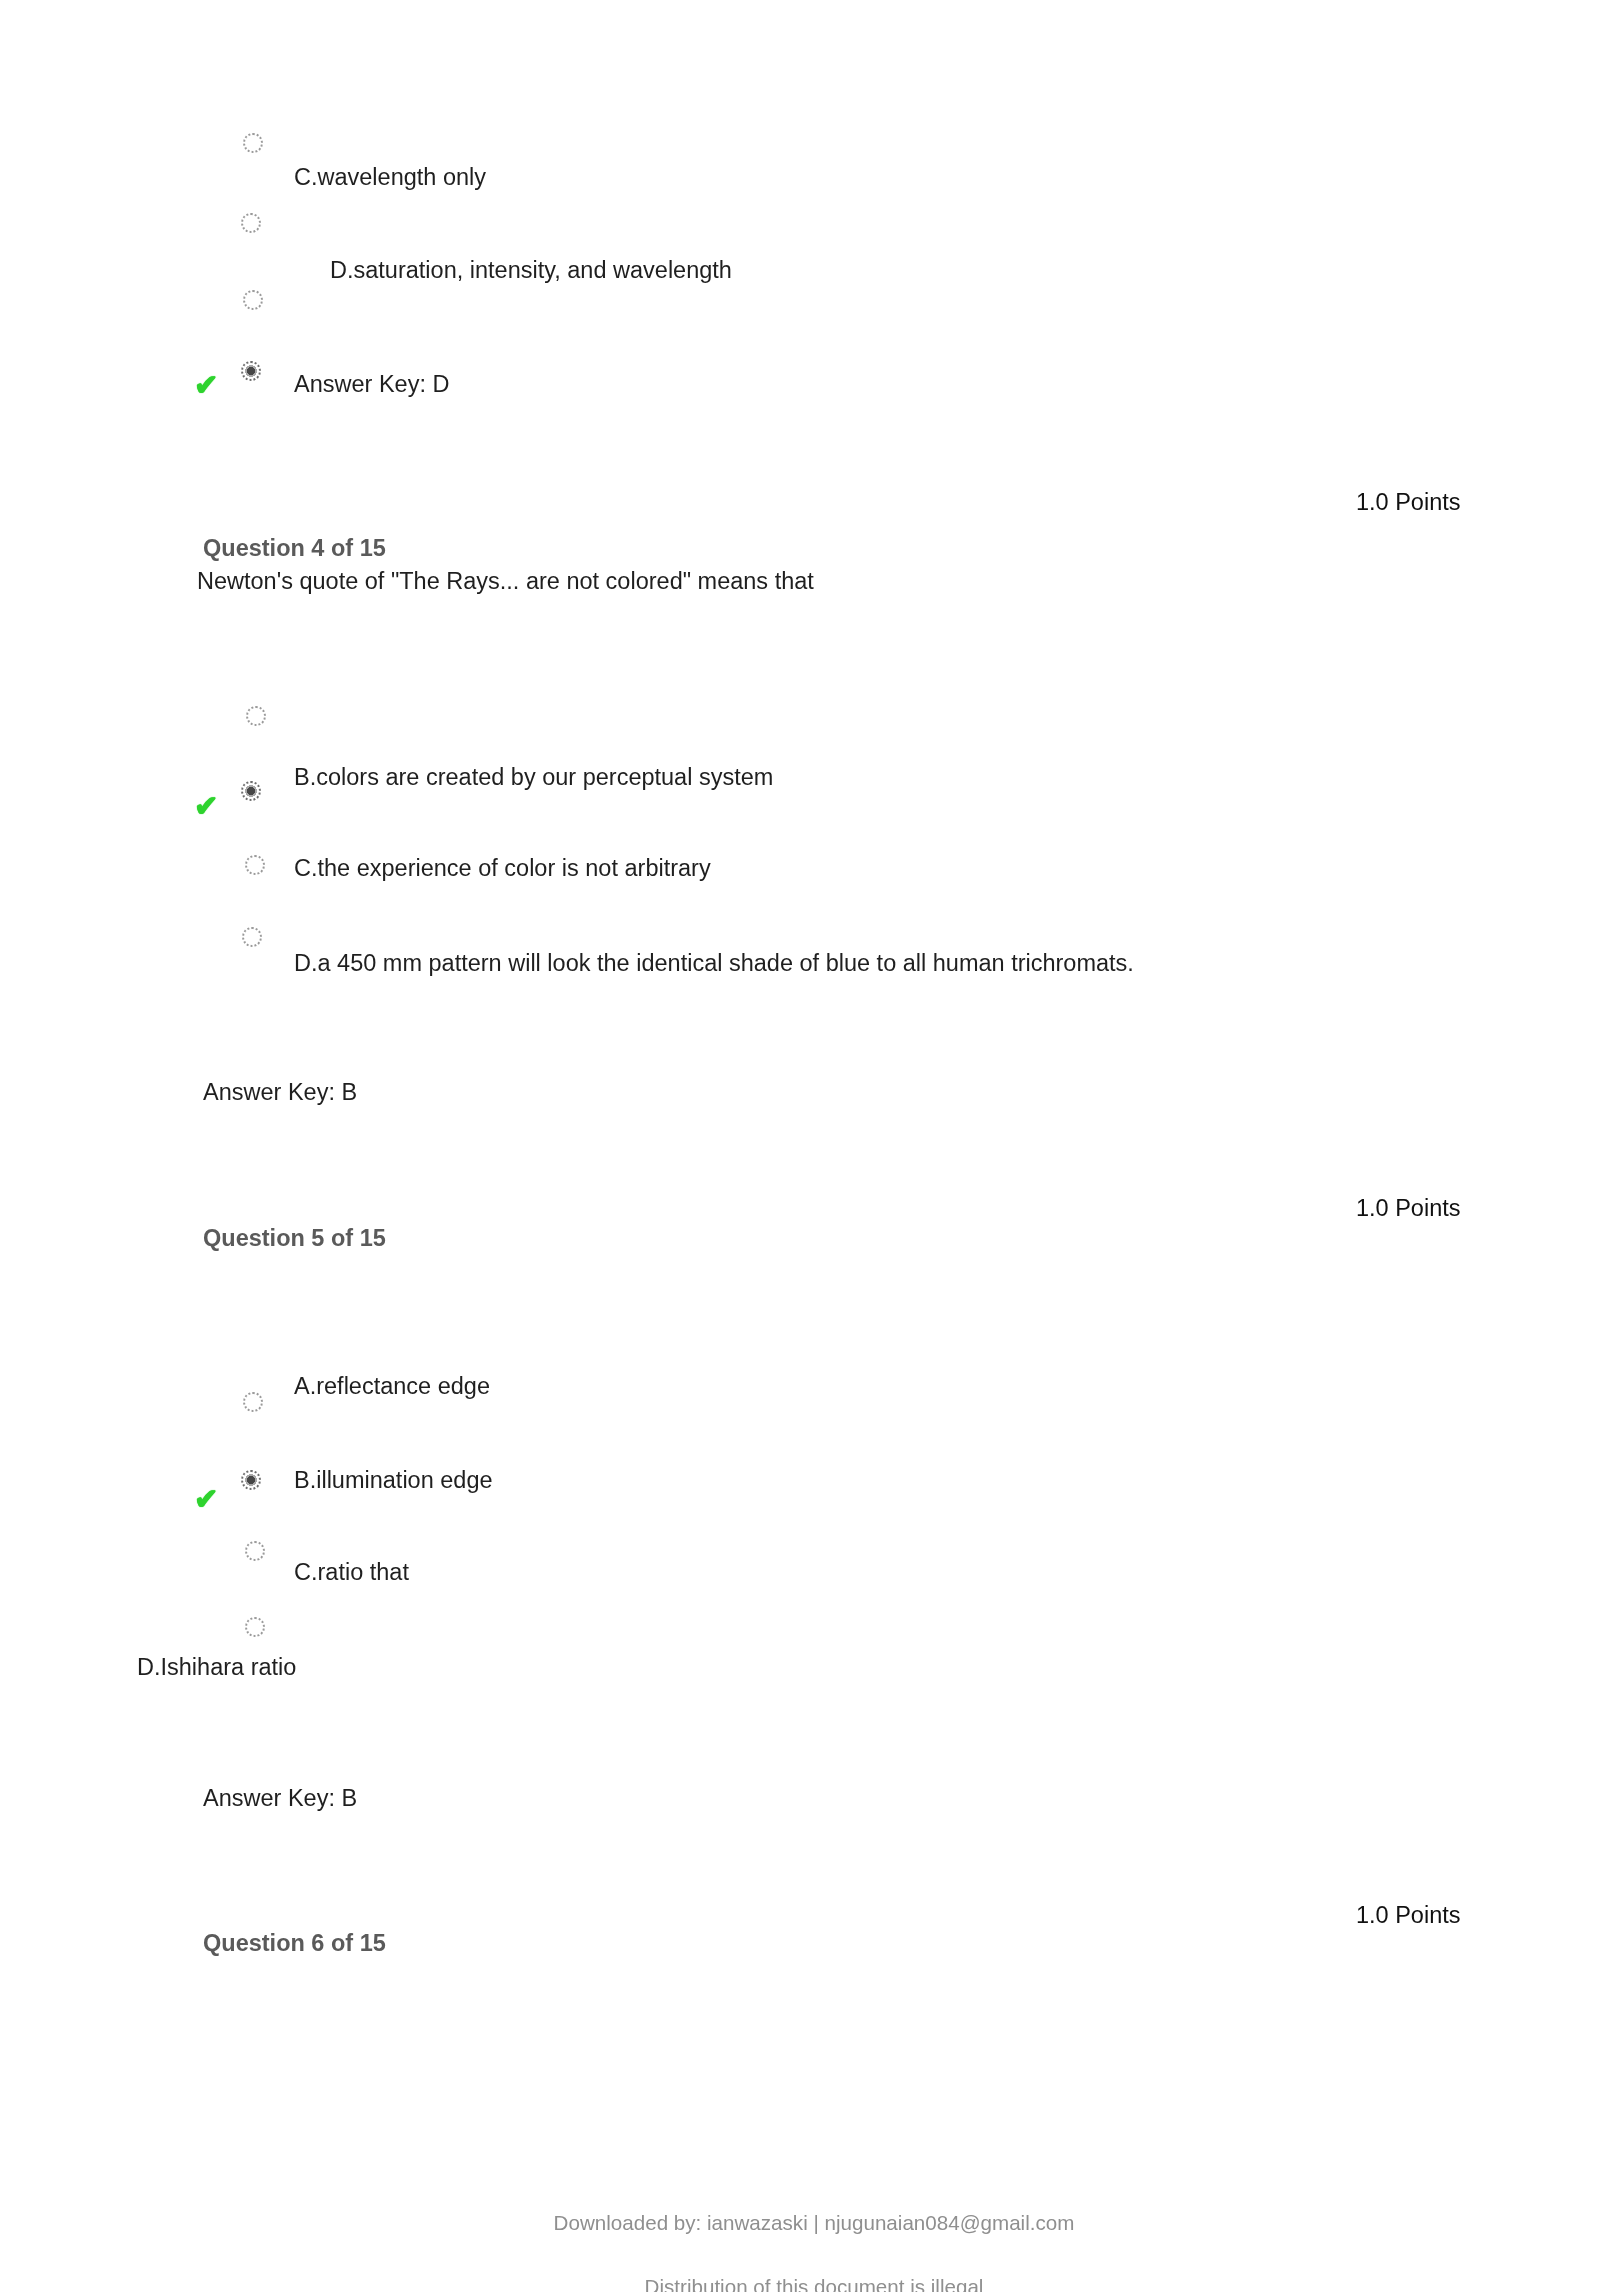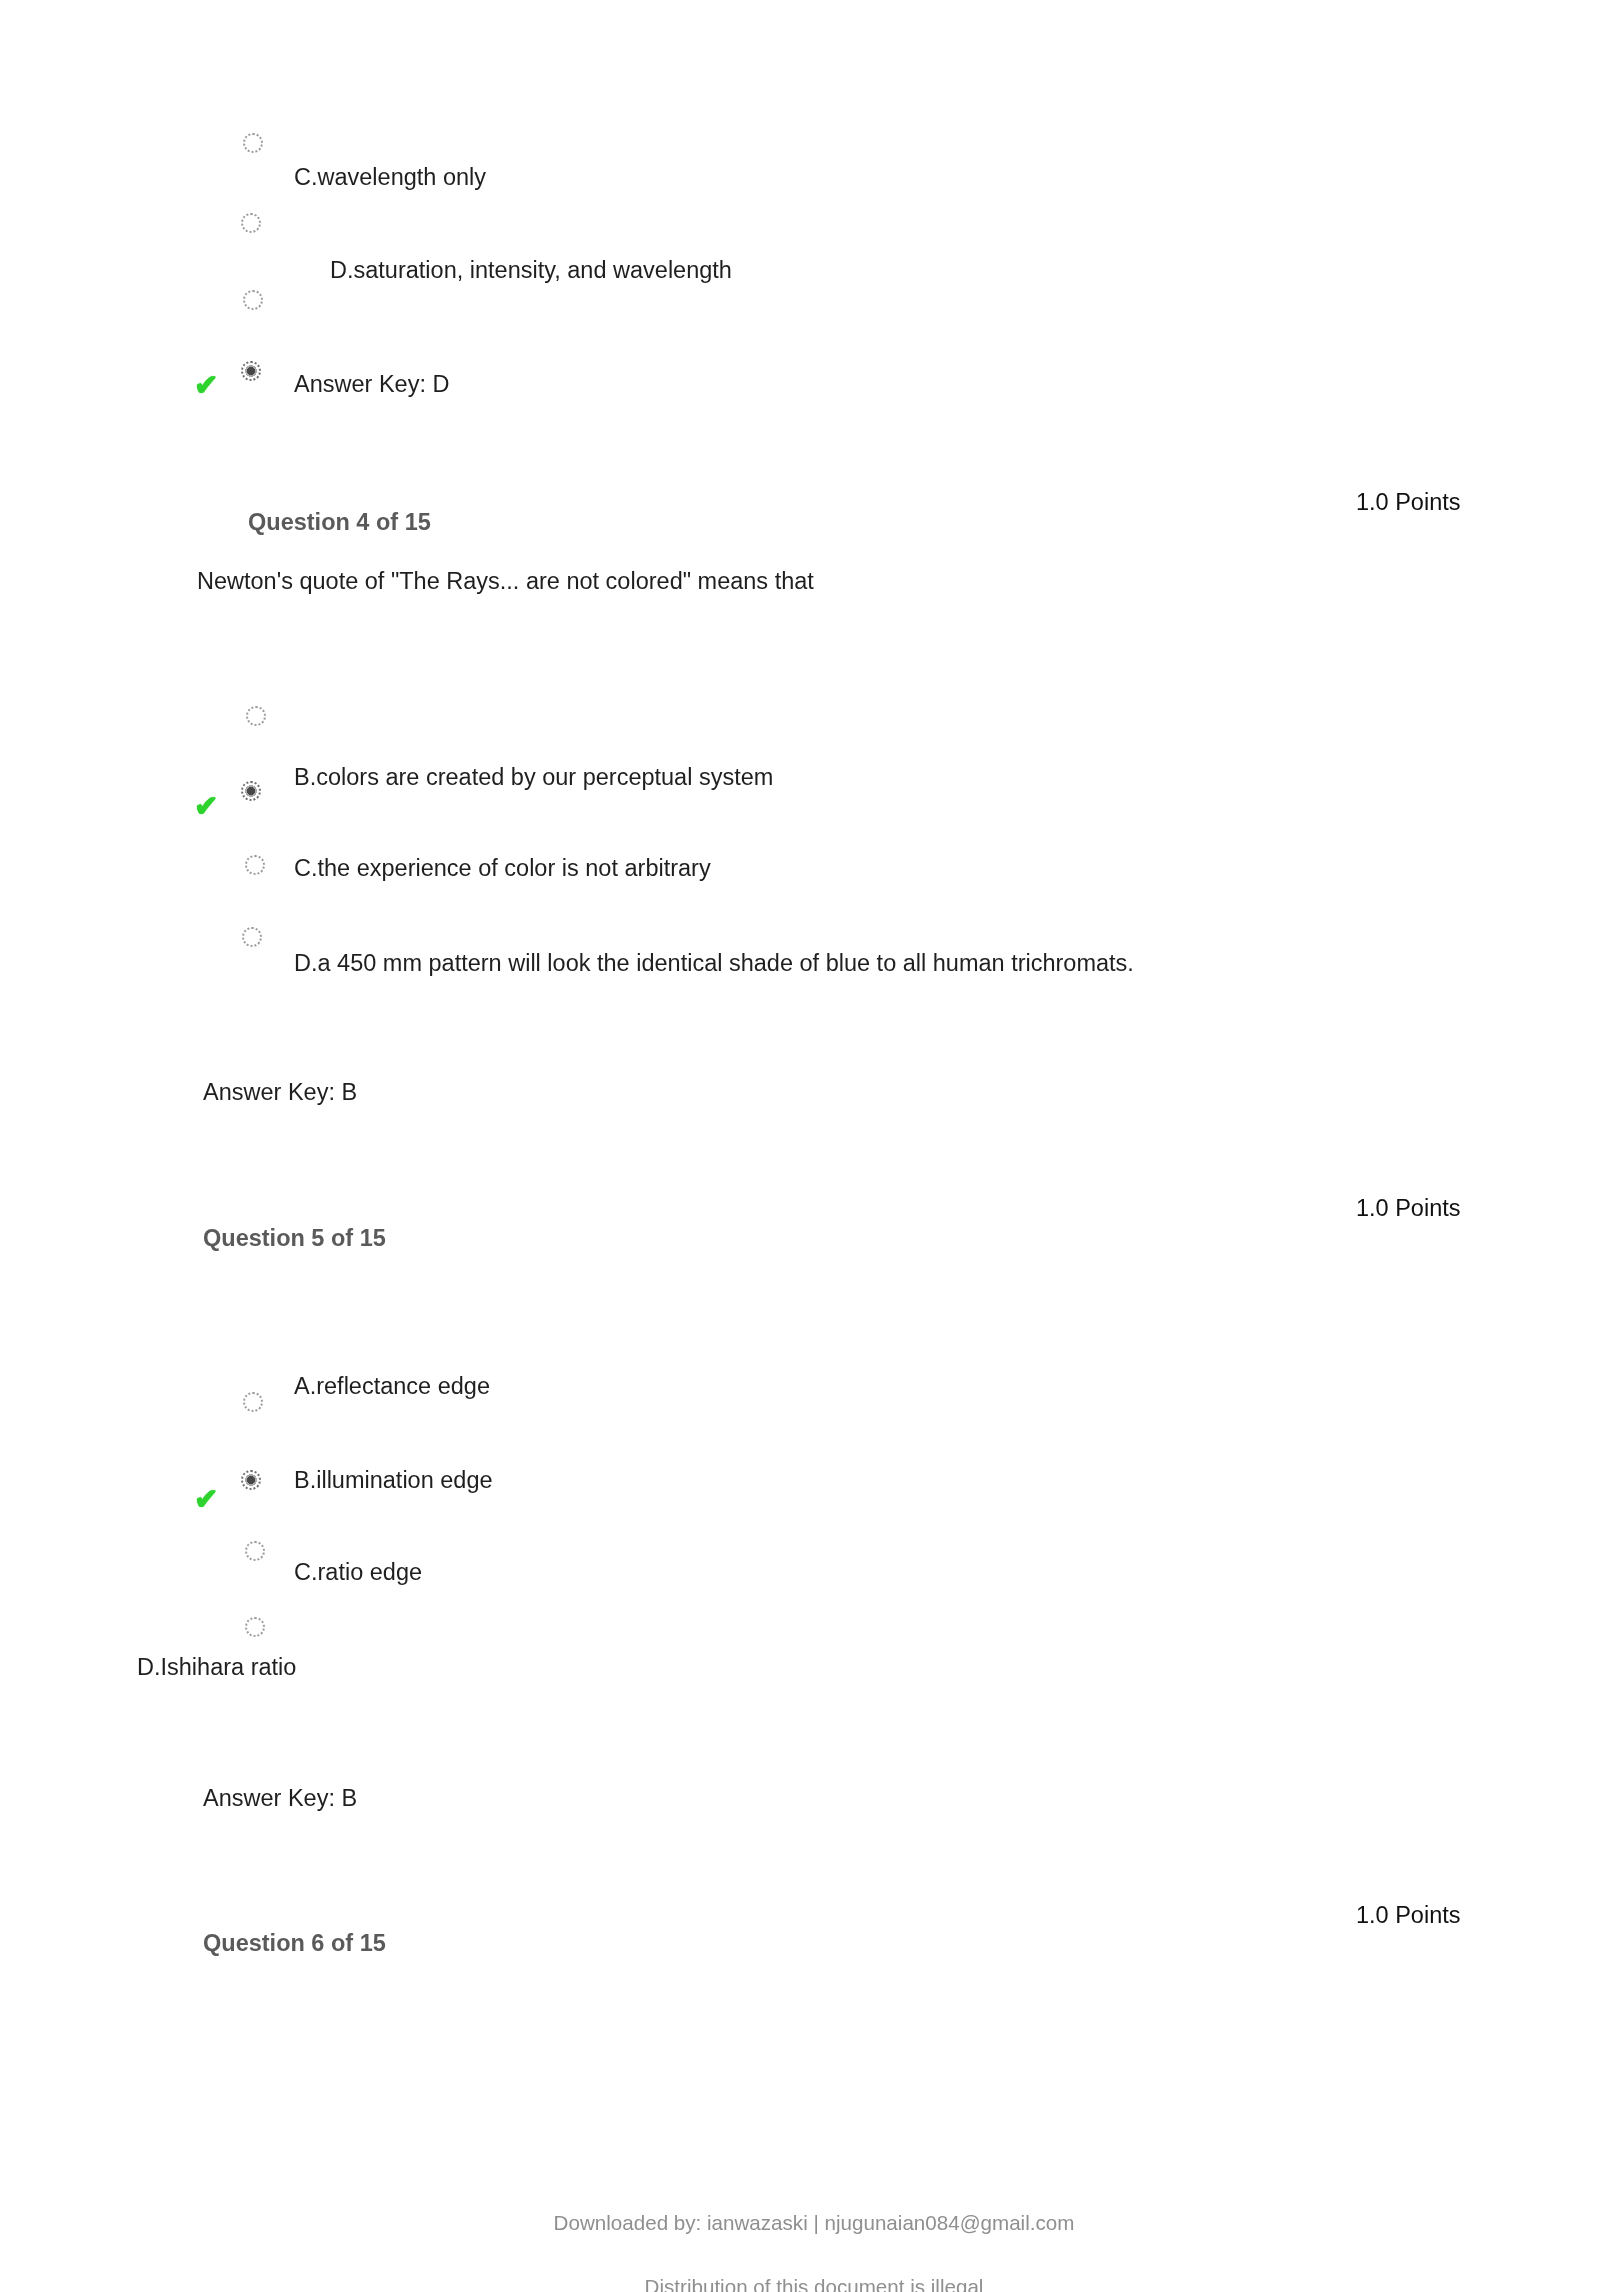--- a/index.html
+++ b/index.html
@@ -74,21 +74,21 @@
   <span class="radio" style="left:241px; top:213px;"></span>
   <span class="t" style="left:330px; top:256px;">D.saturation, intensity, and wavelength</span>
 
   <span class="radio" style="left:243px; top:290px;"></span>
 
   <span class="check" style="left:194px; top:371px;">✔</span>
   <span class="radio selected" style="left:241px; top:361px;"></span>
   <span class="t" style="left:294px; top:370px;">Answer Key: D</span>
 
   <span class="t points" style="left:1356px; top:488px;">1.0 Points</span>
-  <span class="t heading" style="left:203px; top:508px;margin-left:45px;">Question 4 of 15</span>
+  <span class="t heading" style="left:203px; top:534px;">Question 4 of 15</span>
   <span class="t" style="left:197px; top:567px;">Newton's quote of "The Rays... are not colored" means that</span>
 
   <span class="radio" style="left:246px; top:706px;"></span>
 
   <span class="check" style="left:194px; top:792px;">✔</span>
   <span class="radio selected" style="left:241px; top:781px;"></span>
   <span class="t" style="left:294px; top:763px;">B.colors are created by our perceptual system</span>
 
   <span class="radio" style="left:245px; top:855px;"></span>
   <span class="t" style="left:294px; top:854px;">C.the experience of color is not arbitrary</span>
@@ -102,21 +102,21 @@
   <span class="t heading" style="left:203px; top:1224px;">Question 5 of 15</span>
 
   <span class="t" style="left:294px; top:1372px;">A.reflectance edge</span>
   <span class="radio" style="left:243px; top:1392px;"></span>
 
   <span class="check" style="left:194px; top:1485px;">✔</span>
   <span class="radio selected" style="left:241px; top:1470px;"></span>
   <span class="t" style="left:294px; top:1466px;">B.illumination edge</span>
 
   <span class="radio" style="left:245px; top:1541px;"></span>
-  <span class="t" style="left:294px; top:1558px;">C.ratio edge</span>
+  <span class="t" style="left:294px; top:1558px;">C.ratio that</span>
 
   <span class="radio" style="left:245px; top:1617px;"></span>
   <span class="t" style="left:137px; top:1653px;">D.Ishihara ratio</span>
 
   <span class="t" style="left:203px; top:1784px;">Answer Key: B</span>
 
   <span class="t points" style="left:1356px; top:1901px;">1.0 Points</span>
   <span class="t heading" style="left:203px; top:1929px;">Question 6 of 15</span>
 
   <div class="footer-line" style="top:2211px;">Downloaded by: ianwazaski | njugunaian084@gmail.com</div>

